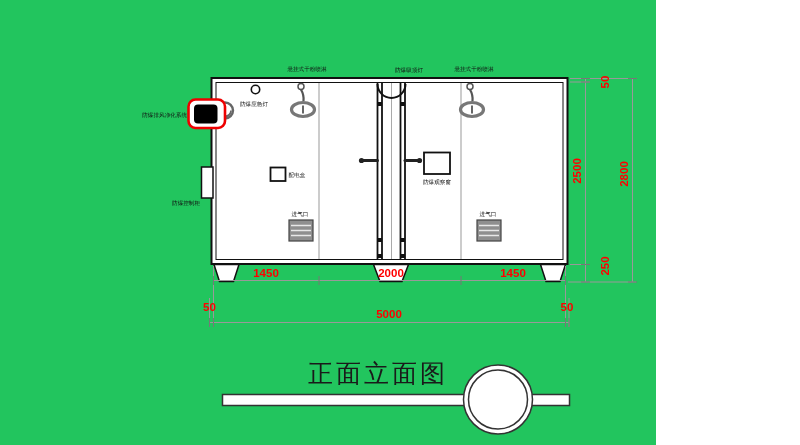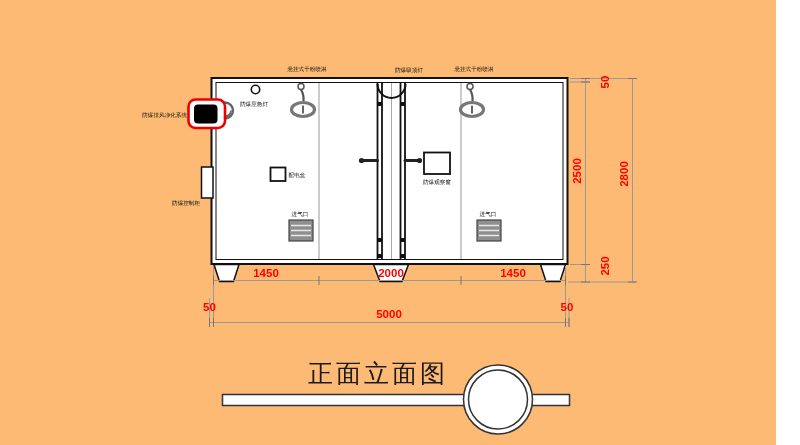--- a/index.html
+++ b/index.html
@@ -1,16 +1,16 @@
 <!DOCTYPE html>
 <html><head>
 <meta charset="utf-8">
 <style>
   html,body{margin:0;padding:0;background:#fff;}
-  .stage{position:relative;width:776px;height:445px;background:#fdba74;overflow:hidden;
+  .stage{position:relative;width:656px;height:445px;background:#22c55e;overflow:hidden;
          font-family:"Liberation Sans",sans-serif;}
   svg{display:block;}
   text{font-family:"Liberation Sans",sans-serif;}
   .lbl{font-size:5.6px;fill:#111;}
   .dim{font-size:11.5px;font-weight:bold;fill:#FF0000;}
   .title-txt{font-family:"Liberation Serif",serif;font-size:25px;fill:#1a1a1a;letter-spacing:3px;}
 </style>
 </head>
 <body>
 

